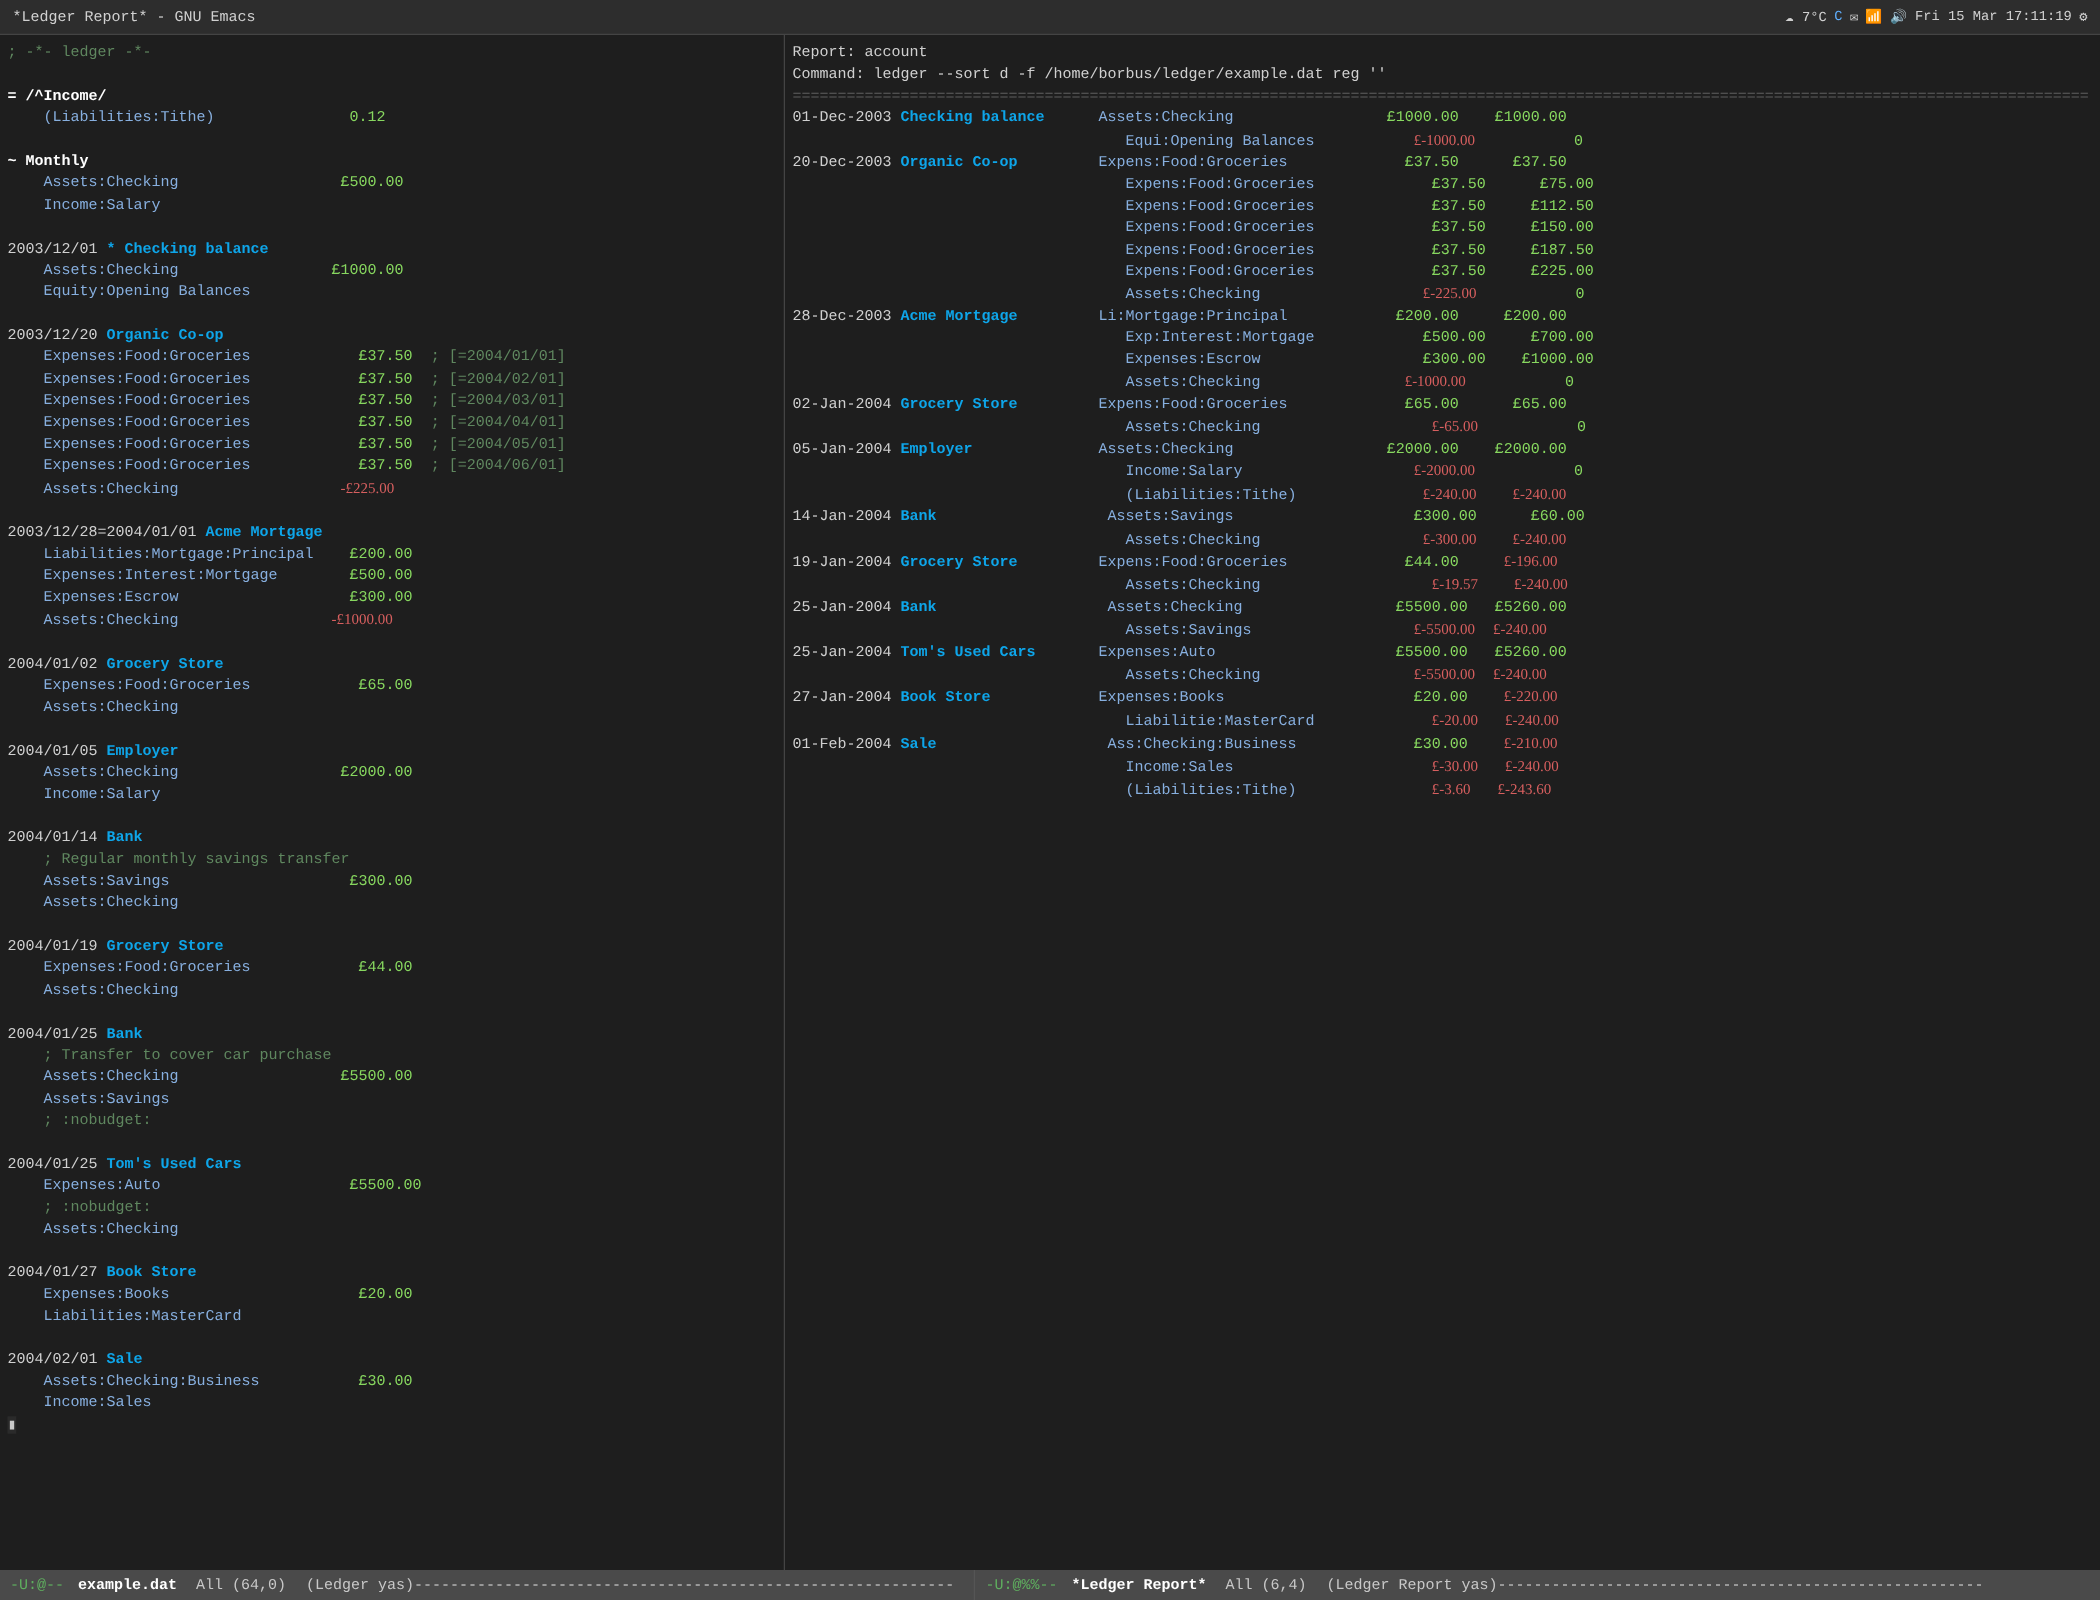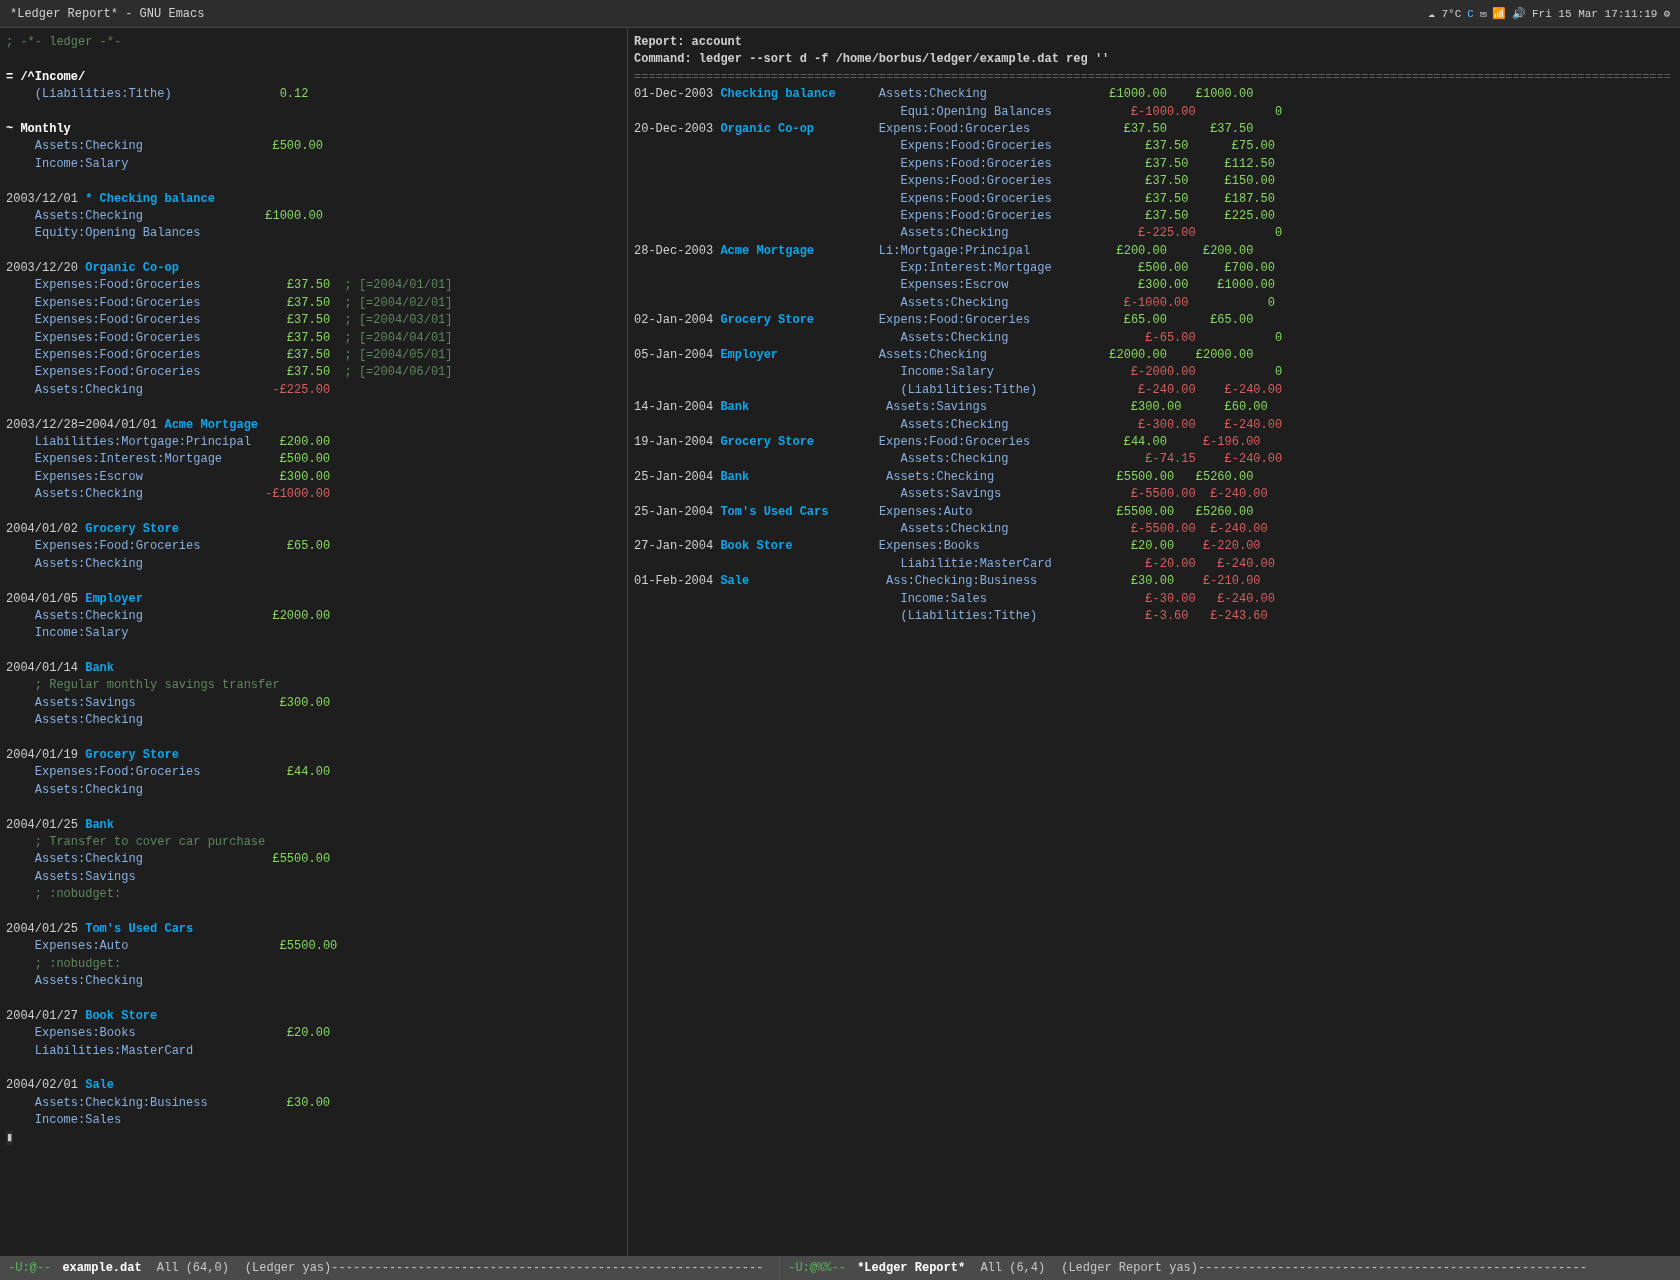--- a/index.html
+++ b/index.html
@@ -42,25 +42,25 @@
       flex: 1;
       overflow: hidden;
       padding: 4px 0;
       background: #1e1e1e;
     }
     .pane-content {
       padding: 2px 6px;
       white-space: pre;
       line-height: 1.45;
     }
-    .white { color: #d0d0d0; font-weight: bold; }
+    .white { color: #d0d0d0; }
     .bold-white { color: #ffffff; font-weight: bold; }
     .comment { color: #5f875f; }
     .amount-positive { color: #87d75f; }
-    .amount-negative { color: #d75f5f; }
+    .amount-negative { color: #d75f5f; font-family: Liberation Serif, serif; }
     .account { color: #87afdf; }
     .date { color: #d0d0d0; margin-top: 30px; }
     .payee { color: #0ea5e9; font-weight: bold; }
     .tag { color: #5f875f; }
     #status-bar {
       height: 24px;
       background: #3a3a3a;
       display: flex;
       align-items: center;
       color: #c8c8c8;
@@ -213,21 +213,21 @@
                                      <span class="account">Expenses:Escrow</span>                  <span class="amount-positive">£300.00</span>    <span class="amount-positive">£1000.00</span>
                                      <span class="account">Assets:Checking</span>                <span class="amount-negative">£-1000.00</span>           <span class="amount-positive">0</span>
 <span class="date">02-Jan-2004</span> <span class="payee">Grocery Store</span>         <span class="account">Expens:Food:Groceries</span>             <span class="amount-positive">£65.00</span>      <span class="amount-positive">£65.00</span>
                                      <span class="account">Assets:Checking</span>                   <span class="amount-negative">£-65.00</span>           <span class="amount-positive">0</span>
 <span class="date">05-Jan-2004</span> <span class="payee">Employer</span>              <span class="account">Assets:Checking</span>                 <span class="amount-positive">£2000.00</span>    <span class="amount-positive">£2000.00</span>
                                      <span class="account">Income:Salary</span>                   <span class="amount-negative">£-2000.00</span>           <span class="amount-positive">0</span>
                                      <span class="account">(Liabilities:Tithe)</span>              <span class="amount-negative">£-240.00</span>    <span class="amount-negative">£-240.00</span>
 <span class="date">14-Jan-2004</span> <span class="payee">Bank</span>                   <span class="account">Assets:Savings</span>                    <span class="amount-positive">£300.00</span>      <span class="amount-positive">£60.00</span>
                                      <span class="account">Assets:Checking</span>                  <span class="amount-negative">£-300.00</span>    <span class="amount-negative">£-240.00</span>
 <span class="date">19-Jan-2004</span> <span class="payee">Grocery Store</span>         <span class="account">Expens:Food:Groceries</span>             <span class="amount-positive">£44.00</span>     <span class="amount-negative">£-196.00</span>
-                                     <span class="account">Assets:Checking</span>                   <span class="amount-negative">£-74.15</span>    <span class="amount-negative">£-240.00</span>
+                                     <span class="account">Assets:Checking</span>                   <span class="amount-negative">£-19.57</span>    <span class="amount-negative">£-240.00</span>
 <span class="date">25-Jan-2004</span> <span class="payee">Bank</span>                   <span class="account">Assets:Checking</span>                 <span class="amount-positive">£5500.00</span>   <span class="amount-positive">£5260.00</span>
                                      <span class="account">Assets:Savings</span>                  <span class="amount-negative">£-5500.00</span>  <span class="amount-negative">£-240.00</span>
 <span class="date">25-Jan-2004</span> <span class="payee">Tom's Used Cars</span>       <span class="account">Expenses:Auto</span>                    <span class="amount-positive">£5500.00</span>   <span class="amount-positive">£5260.00</span>
                                      <span class="account">Assets:Checking</span>                 <span class="amount-negative">£-5500.00</span>  <span class="amount-negative">£-240.00</span>
 <span class="date">27-Jan-2004</span> <span class="payee">Book Store</span>            <span class="account">Expenses:Books</span>                     <span class="amount-positive">£20.00</span>    <span class="amount-negative">£-220.00</span>
                                      <span class="account">Liabilitie:MasterCard</span>             <span class="amount-negative">£-20.00</span>   <span class="amount-negative">£-240.00</span>
 <span class="date">01-Feb-2004</span> <span class="payee">Sale</span>                   <span class="account">Ass:Checking:Business</span>             <span class="amount-positive">£30.00</span>    <span class="amount-negative">£-210.00</span>
                                      <span class="account">Income:Sales</span>                      <span class="amount-negative">£-30.00</span>   <span class="amount-negative">£-240.00</span>
                                      <span class="account">(Liabilities:Tithe)</span>               <span class="amount-negative">£-3.60</span>   <span class="amount-negative">£-243.60</span>
 </div>

